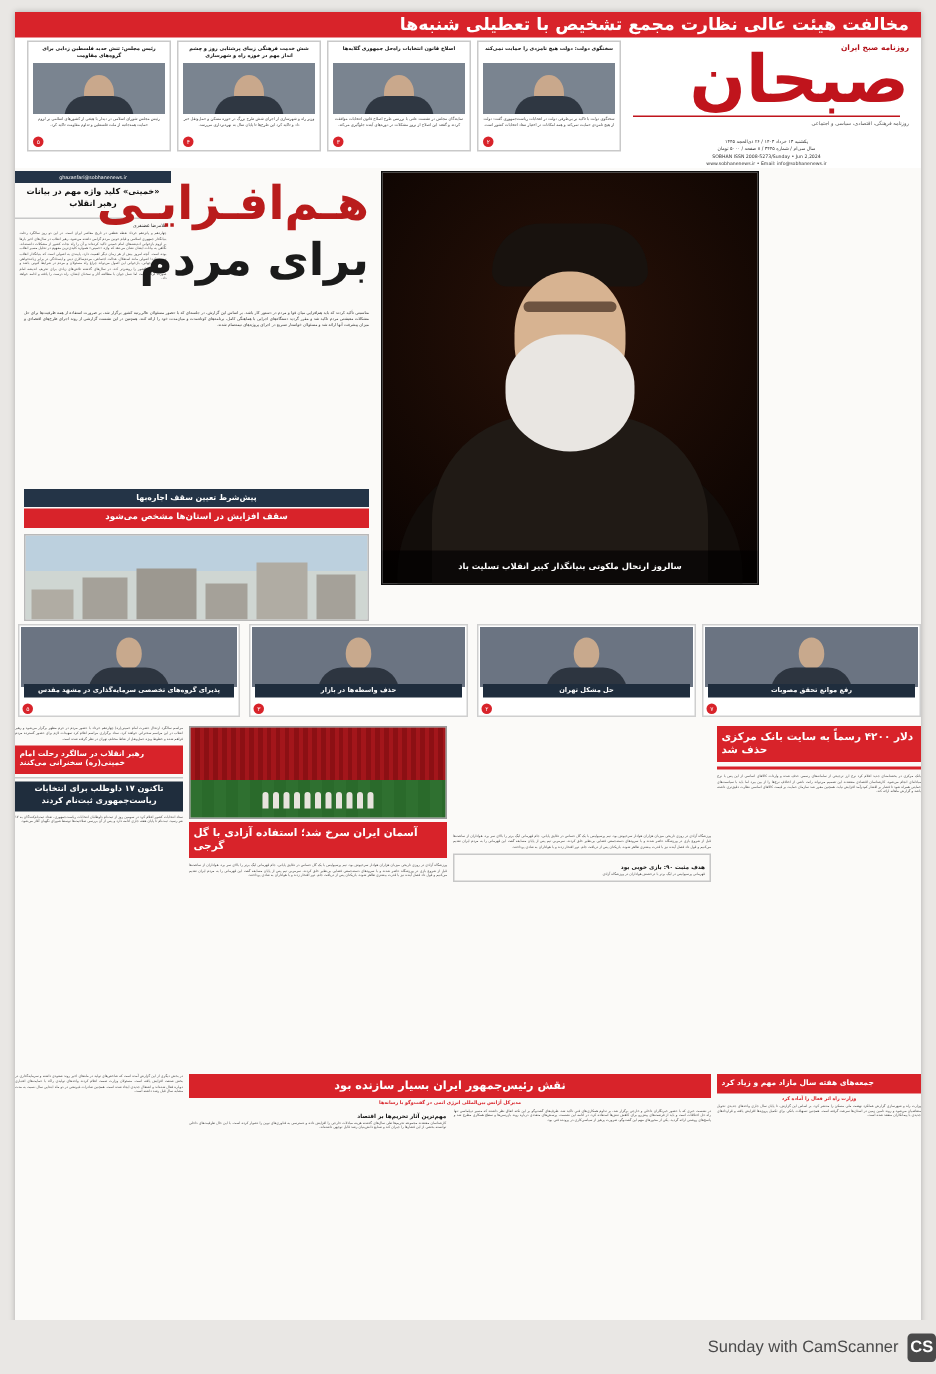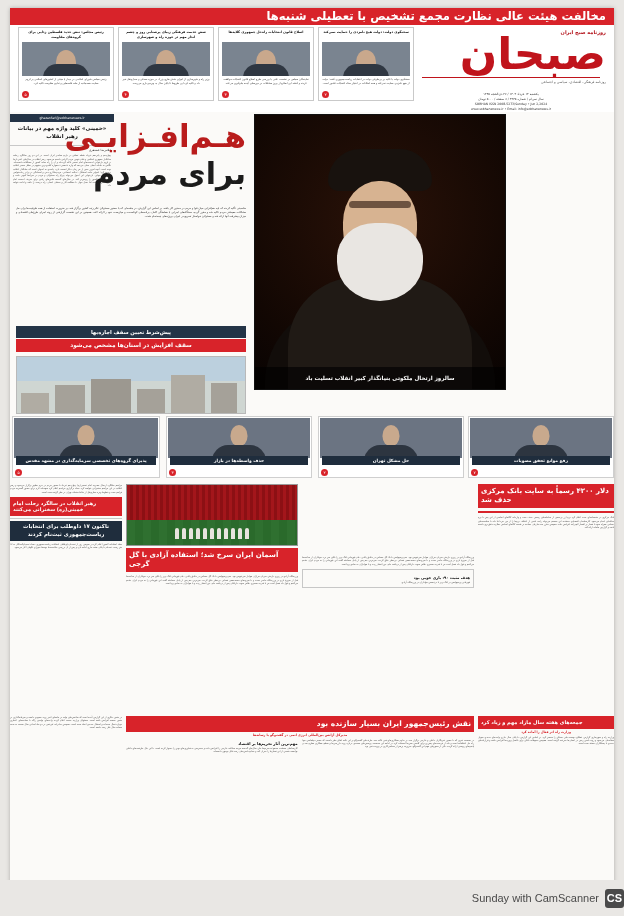--- a/index.html
+++ b/index.html
@@ -214,21 +214,21 @@
   .boxed { border: .5px solid #c7c7c7; padding: 3px; }
   .kicker { font-size: 3.2px; color: #d8232a; font-weight: bold; text-align: center; padding: 1.5px 0; }
   .rulebar { height: 2px; background: #d8232a; margin: 3px 0; }
 
   
   #bottom { position: absolute; left: 0; top: 708px; width: 604px; height: 172px; }
   #b-right { position: absolute; right: 0; top: 0; width: 136px; height: 172px; }
   #b-mid { position: absolute; right: 140px; top: 0; width: 348px; height: 172px; }
   #b-left { position: absolute; right: 492px; top: 0; width: 112px; height: 172px; }
   .wide-red {
-    background: #d8232a; color: #fff; font-size: 7.5px; font-weight: bold; text-align: right;
+    background: #d8232a; color: #fff; font-size: 7.5px; font-weight: bold; text-align: center;
     padding: 3px; line-height: 1.3;
   }
   .subhead { font-size: 3.8px; font-weight: bold; color: #111; padding: 2px 0 1px; }
 
   
   #cs {
     position: absolute; left: 0; bottom: 0; width: 624px; height: 36px;
     background: #e9e7e4; display: flex; align-items: center; gap: 6px; padding-left: 10px;
   }
   #cs-badge {

